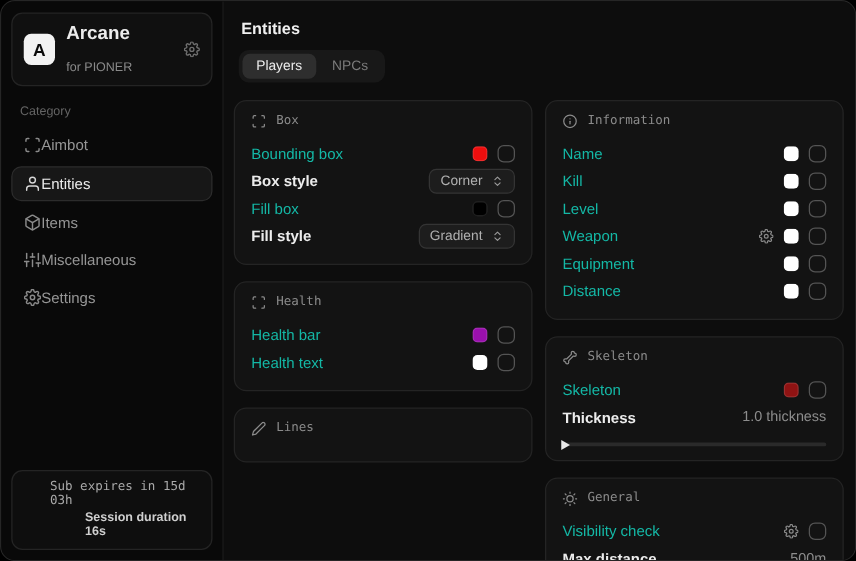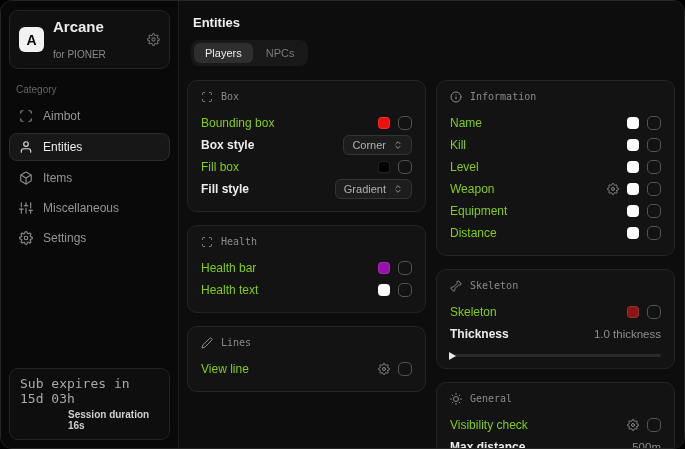--- a/index.html
+++ b/index.html
@@ -24,33 +24,33 @@
     color:#0a0a0a; font-weight:bold; font-size:14px;
     display:flex; align-items:center; justify-content:center; flex-shrink:0;
   }
   .brand-text { flex:1; line-height:1.25; }
   .brand-name { color:#ececec; font-size:15px; font-weight:bold; }
   .brand-sub { color:#8a8a8a; font-size:10px;margin-top:12px; }
   .brand-gear { color:#6f6f6f; display:flex; }
   .category-label { color:#646464; font-size:10px; margin:15px 7px 8px 7px; }
   .nav { display:flex; flex-direction:column; gap:4px; }
   .nav-item {
-    display:flex; align-items:flex-end; gap:10px; color:#969696; font-size:12px;
+    display:flex; align-items:flex-end; color:#969696; font-size:12px;
     padding:5px 9px; border:1px solid transparent; border-radius:8px; cursor:default;
   }
   .nav-item .nicon { display:flex; color:#8a8a8a; }
   .nav-item.active {
     background:#171717; border-color:#2c2c2c; color:#ececec; padding-top:6px; padding-bottom:6px;
   }
   .nav-item.active .nicon { color:#d6d6d6; }
   .sidebar-spacer { flex:1; }
   .footer-card {
     border:1px solid #242424; background:#0e0e0e; border-radius:9px; padding:7px 10px 8px 10px;
   }
-  .footer-expiry { font-family:"DejaVu Sans Mono", monospace; font-size:13px; color:#a9a9a9; }
+  .footer-expiry { font-family:"DejaVu Sans Mono", monospace; font-size:10px; color:#a9a9a9;margin-left:20px; }
   .footer-session { font-size:10px; color:#cfcfcf; font-weight:bold; margin-top:3px;margin-left:48px; }
   
   .main { flex:1; background:#0d0d0d; padding:12px 9px 10px 8px; overflow:hidden; }
   .page-title { color:#f0f0f0; font-size:13px; font-weight:bold; margin:2px 0 10px 6px; }
   .tabs {
     display:inline-flex; background:#181818; border-radius:8px; padding:3px; gap:2px; margin-left:4px;
   }
   .tab { font-size:11px; color:#7b7b7b; padding:4px 11px; border-radius:6px; cursor:default; }
   .tab.active { background:#2e2e2e; color:#ececec; }
   .columns { display:flex; gap:10px; margin-top:14px; }
@@ -59,21 +59,21 @@
     background:#131313; border:1px solid #242424; border-radius:10px; padding:10px 13px 11px 13px;
   }
   .panel-head {
     display:flex; align-items:flex-start; gap:8px; color:#8b8b8b;
     font-family:"DejaVu Sans Mono", monospace; font-size:10px; margin-bottom:9px;
   }
   .panel-head .picon { display:flex; color:#8b8b8b; }
   .row {
     display:flex; align-items:center; justify-content:space-between; height:22px;
   }
-  .row-label { color:#84cc16; font-size:12px; }
+  .row-label { color:#14b8a6; font-size:12px; }
   .row-label.strong { color:#ececec; font-weight:bold; }
   .controls { display:flex; align-items:center; gap:8px; }
   .swatch { width:12px; height:12px; border-radius:4px; border:1px solid rgba(255,255,255,0.12); }
   .checkbox {
     width:14px; height:14px; border-radius:5px; border:1.5px solid #545454; background:transparent;
   }
   .mini-gear { display:flex; color:#8a8a8a; }
   .dropdown {
     display:flex; align-items:center; gap:7px; background:#1d1d1d; border:1px solid #343434;
     border-radius:6px; padding:3px 8px; color:#b0b0b0; font-size:11px;
@@ -308,138 +308,127 @@
 
         <div class="panel">
           <div class="panel-head">
             <span class="picon">
               <svg width="12" height="12" viewBox="0 0 24 24" fill="none" stroke="currentColor" stroke-width="2" stroke-linecap="round" stroke-linejoin="round">
                   <use href="#i-pencil"></use>
                 </svg>
             </span>
             <span>Lines</span>
           </div>
-          <div class="row">
-            <span class="row-label">View line</span>
+        </div>
+
+      </div>
+
+      <div class="col">
+
+        <div class="panel">
+          <div class="panel-head">
+            <span class="picon">
+              <svg width="12" height="12" viewBox="0 0 24 24" fill="none" stroke="currentColor" stroke-width="2" stroke-linecap="round" stroke-linejoin="round">
+                  <use href="#i-info"></use>
+                </svg>
+            </span>
+            <span>Information</span>
+          </div>
+          <div class="row">
+            <span class="row-label">Name</span>
+            <span class="controls">
+              <span class="swatch" style="background-color: rgb(255, 255, 255);"></span>
+              <span class="checkbox"></span>
+            </span>
+          </div>
+          <div class="row">
+            <span class="row-label">Kill</span>
+            <span class="controls">
+              <span class="swatch" style="background-color: rgb(255, 255, 255);"></span>
+              <span class="checkbox"></span>
+            </span>
+          </div>
+          <div class="row">
+            <span class="row-label">Level</span>
+            <span class="controls">
+              <span class="swatch" style="background-color: rgb(255, 255, 255);"></span>
+              <span class="checkbox"></span>
+            </span>
+          </div>
+          <div class="row">
+            <span class="row-label">Weapon</span>
             <span class="controls">
               <span class="mini-gear">
                 <svg width="12" height="12" viewBox="0 0 24 24" fill="none" stroke="currentColor" stroke-width="2" stroke-linecap="round" stroke-linejoin="round">
                     <use href="#i-gear"></use>
                   </svg>
               </span>
-              <span class="checkbox"></span>
-            </span>
-          </div>
-        </div>
-
-      </div>
-
-      <div class="col">
-
-        <div class="panel">
-          <div class="panel-head">
-            <span class="picon">
-              <svg width="12" height="12" viewBox="0 0 24 24" fill="none" stroke="currentColor" stroke-width="2" stroke-linecap="round" stroke-linejoin="round">
-                  <use href="#i-info"></use>
-                </svg>
-            </span>
-            <span>Information</span>
-          </div>
-          <div class="row">
-            <span class="row-label">Name</span>
-            <span class="controls">
-              <span class="swatch" style="background-color: rgb(255, 255, 255);"></span>
-              <span class="checkbox"></span>
-            </span>
-          </div>
-          <div class="row">
-            <span class="row-label">Kill</span>
-            <span class="controls">
-              <span class="swatch" style="background-color: rgb(255, 255, 255);"></span>
-              <span class="checkbox"></span>
-            </span>
-          </div>
-          <div class="row">
-            <span class="row-label">Level</span>
-            <span class="controls">
-              <span class="swatch" style="background-color: rgb(255, 255, 255);"></span>
-              <span class="checkbox"></span>
-            </span>
-          </div>
-          <div class="row">
-            <span class="row-label">Weapon</span>
+              <span class="swatch" style="background-color: rgb(255, 255, 255);"></span>
+              <span class="checkbox"></span>
+            </span>
+          </div>
+          <div class="row">
+            <span class="row-label">Equipment</span>
+            <span class="controls">
+              <span class="swatch" style="background-color: rgb(255, 255, 255);"></span>
+              <span class="checkbox"></span>
+            </span>
+          </div>
+          <div class="row">
+            <span class="row-label">Distance</span>
+            <span class="controls">
+              <span class="swatch" style="background-color: rgb(255, 255, 255);"></span>
+              <span class="checkbox"></span>
+            </span>
+          </div>
+        </div>
+
+        <div class="panel">
+          <div class="panel-head">
+            <span class="picon">
+              <svg width="12" height="12" viewBox="0 0 24 24" fill="none" stroke="currentColor" stroke-width="2" stroke-linecap="round" stroke-linejoin="round">
+                  <use href="#i-bone"></use>
+                </svg>
+            </span>
+            <span>Skeleton</span>
+          </div>
+          <div class="row">
+            <span class="row-label">Skeleton</span>
+            <span class="controls">
+              <span class="swatch" style="background-color: rgb(143, 19, 19);"></span>
+              <span class="checkbox"></span>
+            </span>
+          </div>
+          <div class="row">
+            <span class="row-label strong">Thickness</span>
+            <span class="slider-value">1.0 thickness</span>
+          </div>
+          <div class="slider">
+            <div class="slider-fill" style="width: 0%;"></div>
+            <div class="thumb-arrow" style="left: 0%;"></div>
+          </div>
+        </div>
+
+        <div class="panel">
+          <div class="panel-head">
+            <span class="picon">
+              <svg width="12" height="12" viewBox="0 0 24 24" fill="none" stroke="currentColor" stroke-width="2" stroke-linecap="round" stroke-linejoin="round">
+                  <use href="#i-sun"></use>
+                </svg>
+            </span>
+            <span>General</span>
+          </div>
+          <div class="row">
+            <span class="row-label">Visibility check</span>
             <span class="controls">
               <span class="mini-gear">
                 <svg width="12" height="12" viewBox="0 0 24 24" fill="none" stroke="currentColor" stroke-width="2" stroke-linecap="round" stroke-linejoin="round">
                     <use href="#i-gear"></use>
                   </svg>
               </span>
-              <span class="swatch" style="background-color: rgb(255, 255, 255);"></span>
-              <span class="checkbox"></span>
-            </span>
-          </div>
-          <div class="row">
-            <span class="row-label">Equipment</span>
-            <span class="controls">
-              <span class="swatch" style="background-color: rgb(255, 255, 255);"></span>
-              <span class="checkbox"></span>
-            </span>
-          </div>
-          <div class="row">
-            <span class="row-label">Distance</span>
-            <span class="controls">
-              <span class="swatch" style="background-color: rgb(255, 255, 255);"></span>
-              <span class="checkbox"></span>
-            </span>
-          </div>
-        </div>
-
-        <div class="panel">
-          <div class="panel-head">
-            <span class="picon">
-              <svg width="12" height="12" viewBox="0 0 24 24" fill="none" stroke="currentColor" stroke-width="2" stroke-linecap="round" stroke-linejoin="round">
-                  <use href="#i-bone"></use>
-                </svg>
-            </span>
-            <span>Skeleton</span>
-          </div>
-          <div class="row">
-            <span class="row-label">Skeleton</span>
-            <span class="controls">
-              <span class="swatch" style="background-color: rgb(143, 19, 19);"></span>
-              <span class="checkbox"></span>
-            </span>
-          </div>
-          <div class="row">
-            <span class="row-label strong">Thickness</span>
-            <span class="slider-value">1.0 thickness</span>
-          </div>
-          <div class="slider">
-            <div class="slider-fill" style="width: 0%;"></div>
-            <div class="thumb-arrow" style="left: 0%;"></div>
-          </div>
-        </div>
-
-        <div class="panel">
-          <div class="panel-head">
-            <span class="picon">
-              <svg width="12" height="12" viewBox="0 0 24 24" fill="none" stroke="currentColor" stroke-width="2" stroke-linecap="round" stroke-linejoin="round">
-                  <use href="#i-sun"></use>
-                </svg>
-            </span>
-            <span>General</span>
-          </div>
-          <div class="row">
-            <span class="row-label">Visibility check</span>
-            <span class="controls">
-              <span class="mini-gear">
-                <svg width="12" height="12" viewBox="0 0 24 24" fill="none" stroke="currentColor" stroke-width="2" stroke-linecap="round" stroke-linejoin="round">
-                    <use href="#i-gear"></use>
-                  </svg>
-              </span>
               <span class="checkbox"></span>
             </span>
           </div>
           <div class="row">
             <span class="row-label strong">Max distance</span>
             <span class="slider-value">500m</span>
           </div>
 
         </div>
 

